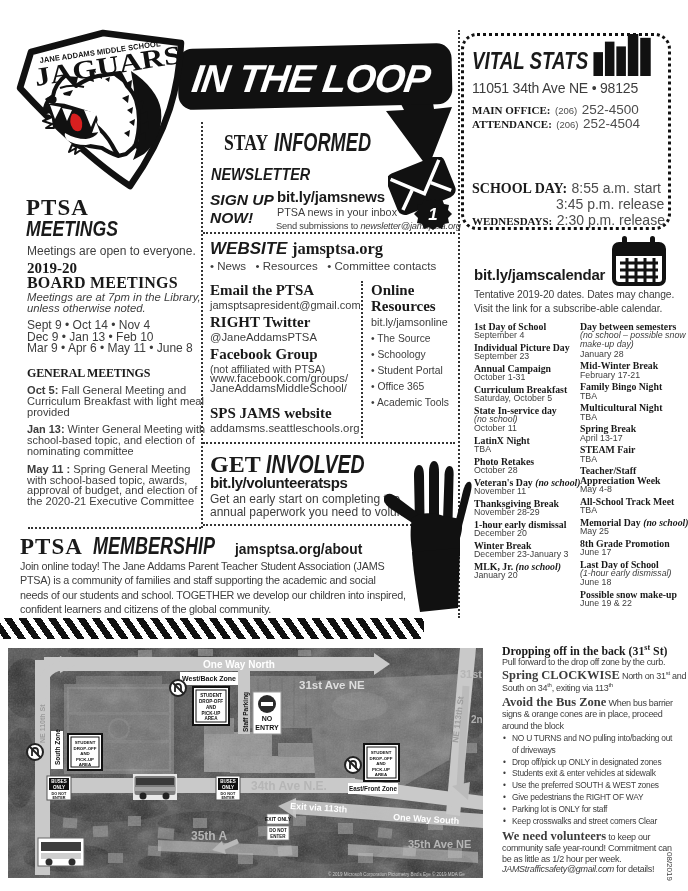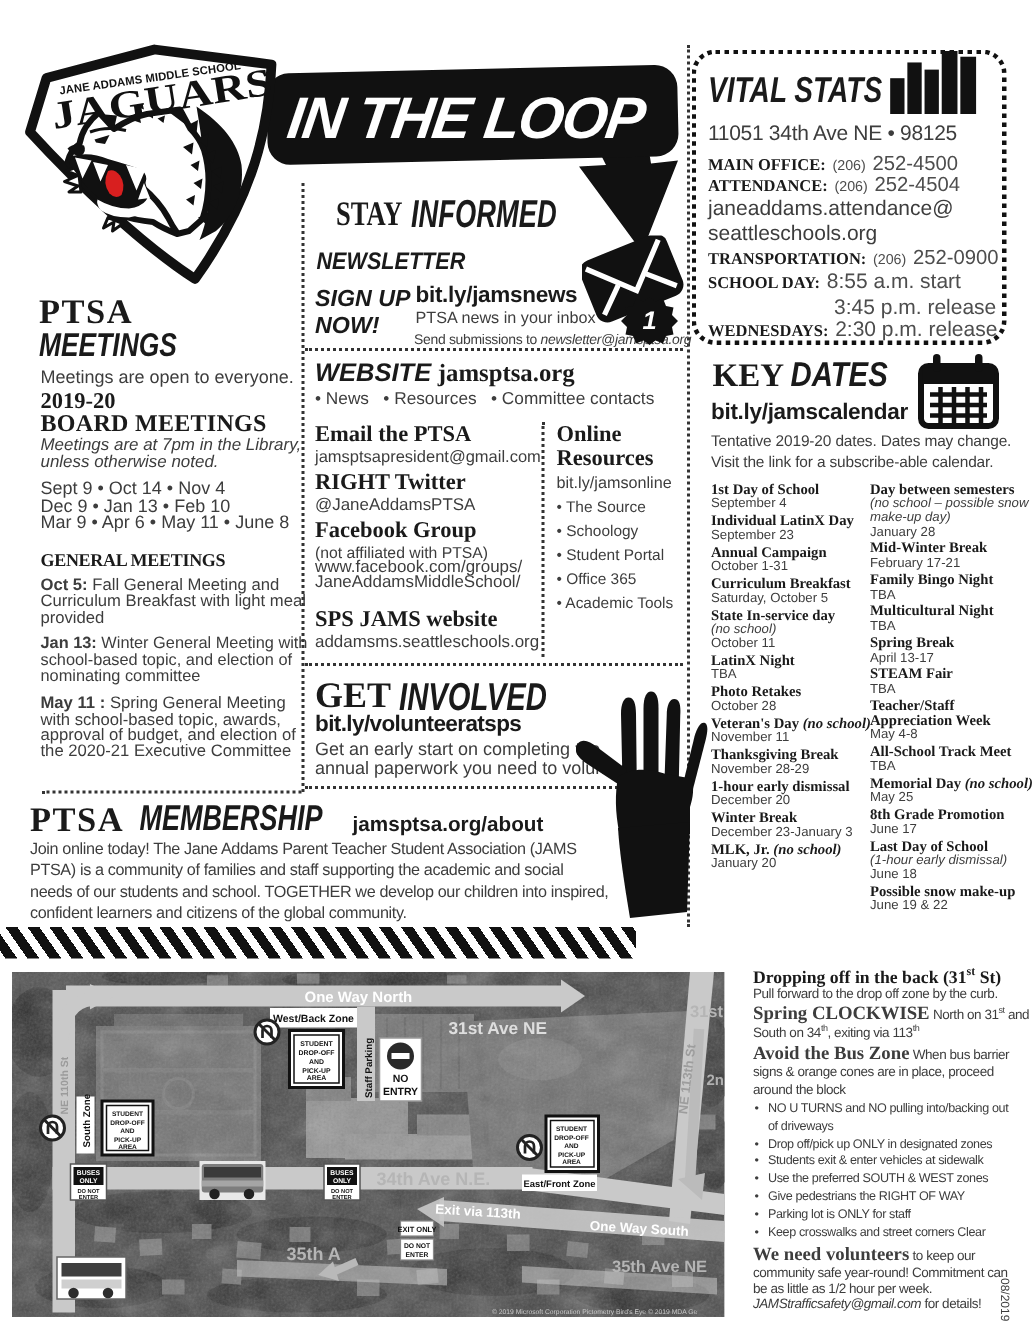--- a/index.html
+++ b/index.html
@@ -75,34 +75,28 @@
 <rect x="36" y="0" width="11" height="44" fill="#111"></rect>
 <rect x="49" y="4" width="11" height="40" fill="#111"></rect>
 </svg>
 
 <div class="abs g nw" style="left:472px;top:80px;font-size:14px;letter-spacing:-0.2px;">11051 34th Ave NE • 98125</div>
 
 <div class="abs nw" style="left:472px;top:100px;"><span class="slab" style="font-size:11px;">MAIN OFFICE:</span> <span class="g2" style="font-size:9.5px;">(206)</span> <span class="g2" style="font-size:13.5px;">252-4500</span></div>
 
 <div class="abs nw" style="left:472px;top:114px;"><span class="slab" style="font-size:11px;">ATTENDANCE:</span> <span class="g2" style="font-size:9.5px;">(206)</span> <span class="g2" style="font-size:13.5px;">252-4504</span></div>
 
-<div class="abs g nw" style="left:472px;top:130px;font-size:14px;line-height:16.5px;">janeaddams.attendance@<br>seattleschools.org</div>
-
-<div class="abs nw" style="left:472px;top:163px;"><span class="slab" style="font-size:11px;">TRANSPORTATION:</span> <span class="g2" style="font-size:9.5px;">(206)</span> <span class="g2" style="font-size:13.5px;">252-0900</span></div>
-
-<div class="abs nw" style="left:472px;top:179px;"><span class="slab" style="font-size:11px;text-align:center;">SCHOOL DAY:</span> <span class="g2" style="font-size:14px;">8:55 a.m. start</span></div>
+
+
+<div class="abs nw" style="left:472px;top:179px;"><span class="slab" style="font-size:14px;text-align:center;">SCHOOL DAY:</span> <span class="g2" style="font-size:14px;">8:55 a.m. start</span></div>
 
 <div class="abs g2 nw" style="left:556px;top:196px;font-size:14px;">3:45 p.m. release</div>
 
 <div class="abs nw" style="left:472px;top:211px;"><span class="slab" style="font-size:11px;">WEDNESDAYS:</span> <span class="g2" style="font-size:14px;">2:30 p.m. release</span></div>
 
-<div class="abs nw" style="left:475px;top:236px;">
-<span class="slab" style="font-size:22px;">KEY</span>
-<span class="scr" style="font-size:23px;display:inline-block;transform:scaleX(0.85);transform-origin:left bottom;">DATES</span>
-</div>
 
 <div class="abs nw" style="left:474px;top:266px;font-weight:700;font-size:15px;letter-spacing:-0.2px;">bit.ly/jamscalendar</div>
 
 <svg class="abs" style="left:612px;top:236px;" width="54" height="50" viewBox="0 0 54 50">
 <rect x="2" y="8" width="50" height="40" rx="5" fill="#fff" stroke="#111" stroke-width="4"></rect>
 <rect x="3" y="9" width="48" height="11" fill="#111"></rect>
 <rect x="10" y="0" width="5" height="12" rx="2.5" fill="#111"></rect>
 <rect x="38" y="0" width="5" height="12" rx="2.5" fill="#111"></rect>
 <g stroke="#111" stroke-width="3">
 <line x1="8" y1="27" x2="46" y2="27"></line>
@@ -116,21 +110,21 @@
 </svg>
 
 <div class="abs g nw" style="left:474px;top:288px;font-size:10.3px;line-height:13.5px;letter-spacing:-0.1px;">Tentative 2019-20 dates. Dates may change.<br>Visit the link for a subscribe-able calendar.</div>
 
 <div class="abs" id="datesL" style="left:474px;top:322px;width:110px;">
       <div style="margin-bottom:2.6px;white-space:nowrap;">
         <div style="font-family:'Liberation Serif',serif;font-weight:700;font-size:9.8px;line-height:9.2px;">1st Day of School</div>
         <div style="font-size:8.8px;line-height:9.2px;color:#3d3d3d;">September 4</div>
       </div>
       <div style="margin-bottom:2.6px;white-space:nowrap;">
-        <div style="font-family:'Liberation Serif',serif;font-weight:700;font-size:9.8px;line-height:9.2px;">Individual LatinX Day</div>
+        <div style="font-family:'Liberation Serif',serif;font-weight:700;font-size:9.8px;line-height:9.2px;">Individual Picture Day</div>
         <div style="font-size:8.8px;line-height:9.2px;color:#3d3d3d;">September 23</div>
       </div>
       <div style="margin-bottom:2.6px;white-space:nowrap;">
         <div style="font-family:'Liberation Serif',serif;font-weight:700;font-size:9.8px;line-height:9.2px;">Annual Campaign</div>
         <div style="font-size:8.8px;line-height:9.2px;color:#3d3d3d;">October 1-31</div>
       </div>
       <div style="margin-bottom:2.6px;white-space:nowrap;">
         <div style="font-family:'Liberation Serif',serif;font-weight:700;font-size:9.8px;line-height:9.2px;">Curriculum Breakfast</div>
         <div style="font-size:8.8px;line-height:9.2px;color:#3d3d3d;">Saturday, October 5</div>
       </div>

